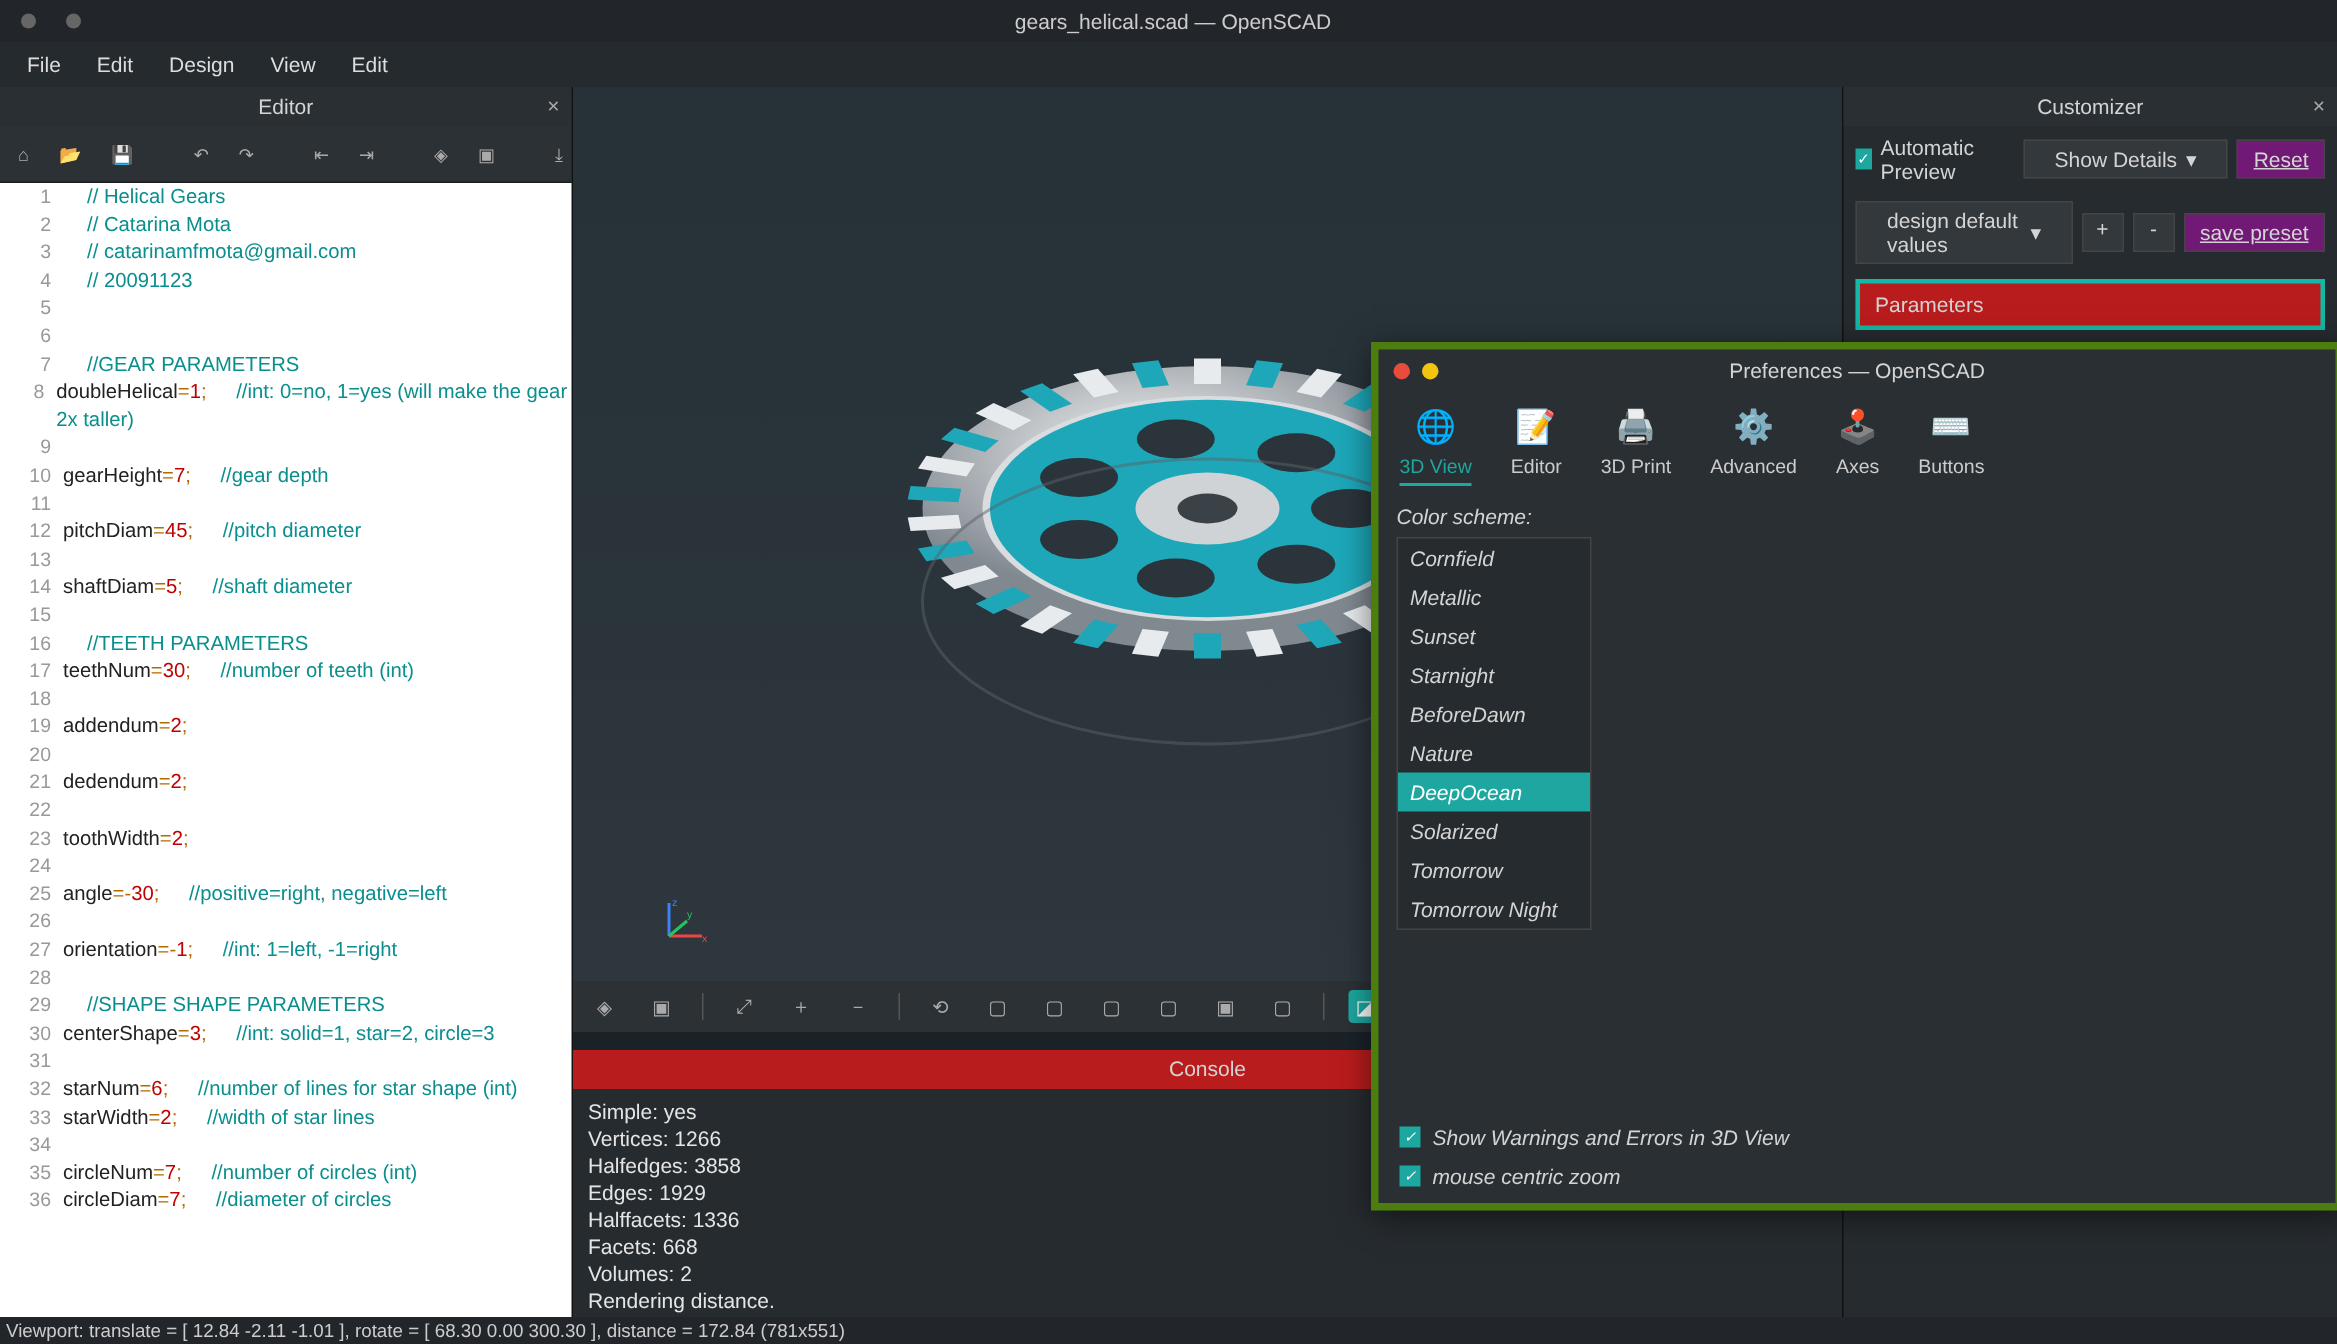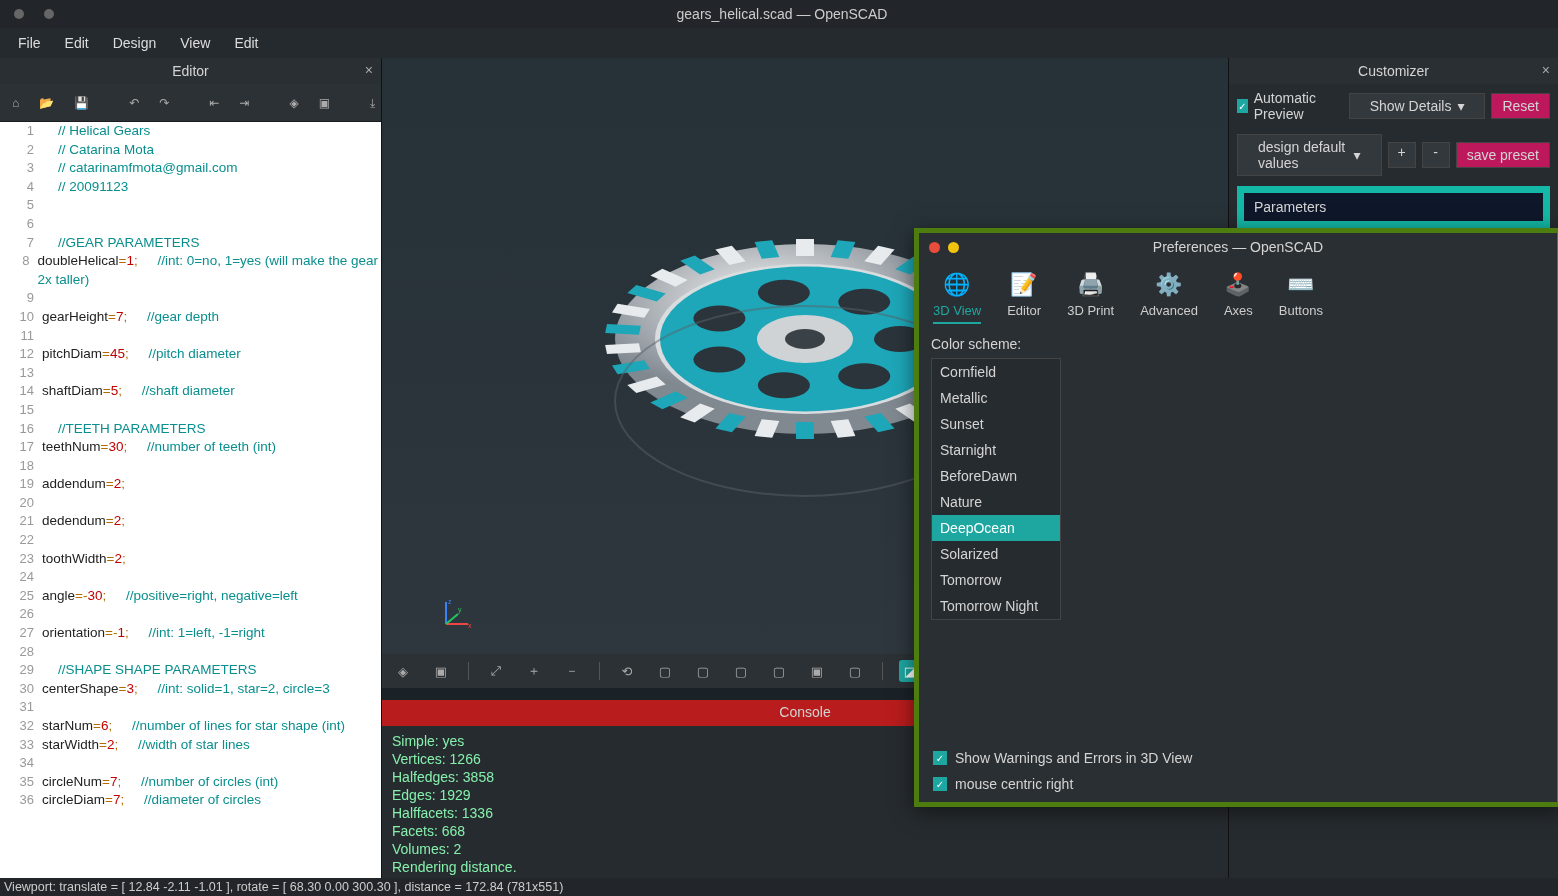--- a/index.html
+++ b/index.html
@@ -36,43 +36,43 @@
 .center-panel { flex: 1; display: flex; flex-direction: column; background: #1a2228; }
 .viewport { flex: 1; position: relative; background: linear-gradient(#263238 0%, #2a343a 60%, #2d373d 100%); overflow: hidden; }
 .gear-img { position: absolute; left: 50%; top: 50%; transform: translate(-50%, -55%); }
 
 .view-toolbar { height: 34px; background: #2c3135; display: flex; align-items: center; gap: 16px; padding: 0 10px; }
 .vicon { width: 22px; height: 22px; color: #aaa; cursor: pointer; display:flex; align-items:center; justify-content:center; border-radius:3px;}
 .vicon.active { background: #1da7a0; color: #fff; }
 
 .console-panel { flex: 0 0 auto; }
 .console-title { height: 26px; background: #b91c1c; text-align: center; font-size: 14px; padding-top: 4px; margin-top: 12px; }
-.console-body { background: #262b2f; padding: 6px 10px 2px 10px; font-size: 14px; line-height: 18px; color: #86efac; }
+.console-body { background: #262b2f; padding: 6px 10px 2px 10px; font-size: 14px; line-height: 18px; color: #e5e5e5; }
 
 
 .customizer { width: 330px; background: #262b2f; border-left: 1px solid #111; display: flex; flex-direction: column; }
 .cust-row { display: flex; align-items: center; padding: 6px 8px; gap: 6px; font-size: 14px; }
 .chk { width: 14px; height: 14px; background: #1da7a0; display: inline-flex; align-items: center; justify-content: center; color: #fff; font-size: 10px; }
 .dd { background: #33383c; padding: 4px 20px; border: 1px solid #444; display: flex; align-items: center; gap: 6px; flex: 1; }
-.btn { background: #be185d; border: 1px solid #444; padding: 4px 10px; cursor: pointer; }
+.btn { background: #701a75; border: 1px solid #444; padding: 4px 10px; cursor: pointer; text-decoration: underline; }
 .sqbtn { background: #33383c; border: 1px solid #444; width: 28px; height: 26px; text-align: center; line-height: 18px; cursor: pointer; }
-.params-hdr { background: #0f172a; margin: 4px 8px; padding: 6px 10px; font-size: 14px; border: 7px solid #14b8a6;}
+.params-hdr { background: #b91c1c; margin: 4px 8px; padding: 6px 10px; font-size: 14px; border: 3px solid #14b8a6;}
 
 
 .prefs { position: absolute; left: 914px; top: 228px; width: 648px; background: #2a2f33; border: 5px solid #4d7c0f; box-shadow: 0 4px 20px rgba(0,0,0,.5); font-size: 14px; }
 .prefs-title { height: 28px; display: flex; align-items: center; }
 .prefs-title .dots { display: flex; gap: 8px; padding-left: 10px; }
 .dot-red { width: 11px; height: 11px; border-radius: 50%; background: #e74c3c; }
 .dot-yellow { width: 11px; height: 11px; border-radius: 50%; background: #f1c40f; }
 .prefs-title .pt { flex: 1; text-align: center; }
 .prefs-tabs { display: flex; gap: 26px; padding: 10px 14px 6px 14px; }
 .ptab { display: flex; flex-direction: column; align-items: center; gap: 4px; cursor: pointer; color: #ccc; font-size: 13px; }
 .ptab.active { color: #1da7a0; border-bottom: 2px solid #1da7a0; padding-bottom: 4px;}
 .ptab-icon { width: 28px; height: 28px; display:flex; align-items:center; justify-content:center; font-size:22px;}
-.prefs-body { padding: 6px 12px 10px 12px; }
+.prefs-body { padding: 6px 12px 10px 12px; font-style: italic; }
 .scheme-list { background: #262b2f; border: 1px solid #444; width: 130px; }
 .scheme-item { padding: 5px 8px; cursor: pointer; }
 .scheme-item.sel { background: #1da7a0; color: #fff; }
 .prefs-checks { margin-top: 130px; display: flex; flex-direction: column; gap: 10px; padding-left: 2px;}
 
 
 .statusbar { position: absolute; left: 0; right: 0; bottom: 0; height: 18px; background: #22262a; color: #ccc; font-size: 12.5px; padding-left: 4px; line-height: 18px; overflow: hidden; }
 
 
 .axis { position:absolute; left:58px; bottom:24px; width:34px; height:34px; }
@@ -462,17 +462,17 @@
         <div class="scheme-item">Tomorrow</div>
         <div class="scheme-item">Tomorrow Night</div>
       </div>
     <div class="prefs-checks">
       <div style="display:flex;align-items:center;gap:8px;">
         <span class="chk">✓</span>
         <span>Show Warnings and Errors in 3D View</span>
       </div>
       <div style="display:flex;align-items:center;gap:8px;">
         <span class="chk">✓</span>
-        <span>mouse centric right</span>
+        <span>mouse centric zoom</span>
       </div>
     </div>
   </div>
 </div>
 
 </body></html>

